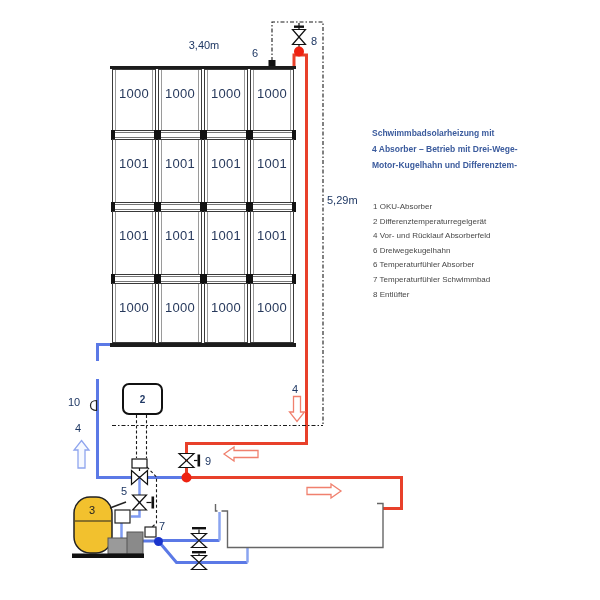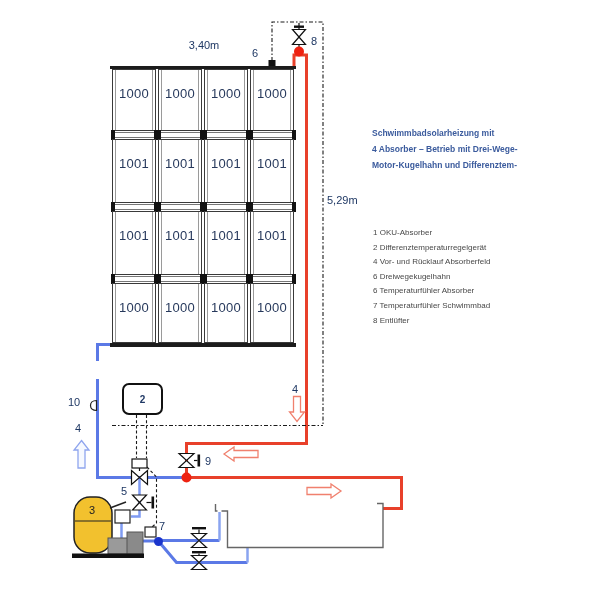--- a/index.html
+++ b/index.html
@@ -19,21 +19,21 @@
   .hdrbar{position:absolute;height:3.5px;background:#1c1c1c;}
   .conn{position:absolute;height:6px;border:1px solid #777;background:#fff;box-sizing:border-box;}
   .cap{position:absolute;width:4px;height:10px;background:#111;}
   .ctrl-box{
     position:absolute;left:122px;top:383px;width:41px;height:32px;background:#fff;
     border:2px solid #111;border-radius:7px;box-sizing:border-box;
     display:flex;align-items:center;justify-content:center;font-size:10px;font-weight:bold;color:#1f3864;
   }
   #info-title{position:absolute;left:372px;top:125px;width:200px;
     font-size:8.5px;font-weight:bold;color:#3b5b9d;line-height:16.2px;}
-  #info-legend{position:absolute;left:373px;top:226px;width:200px;
+  #info-legend{position:absolute;left:373px;top:200px;width:200px;
     font-size:8px;font-weight:normal;color:#484848;line-height:14.6px;}
   .nosel{user-select:none;}
 </style>
 </head>
 <body>
 
 <div id="canvas" class="nosel">
 
   <svg class="abs" style="left:0;top:0" width="600" height="600" viewBox="0 0 600 600">
 

